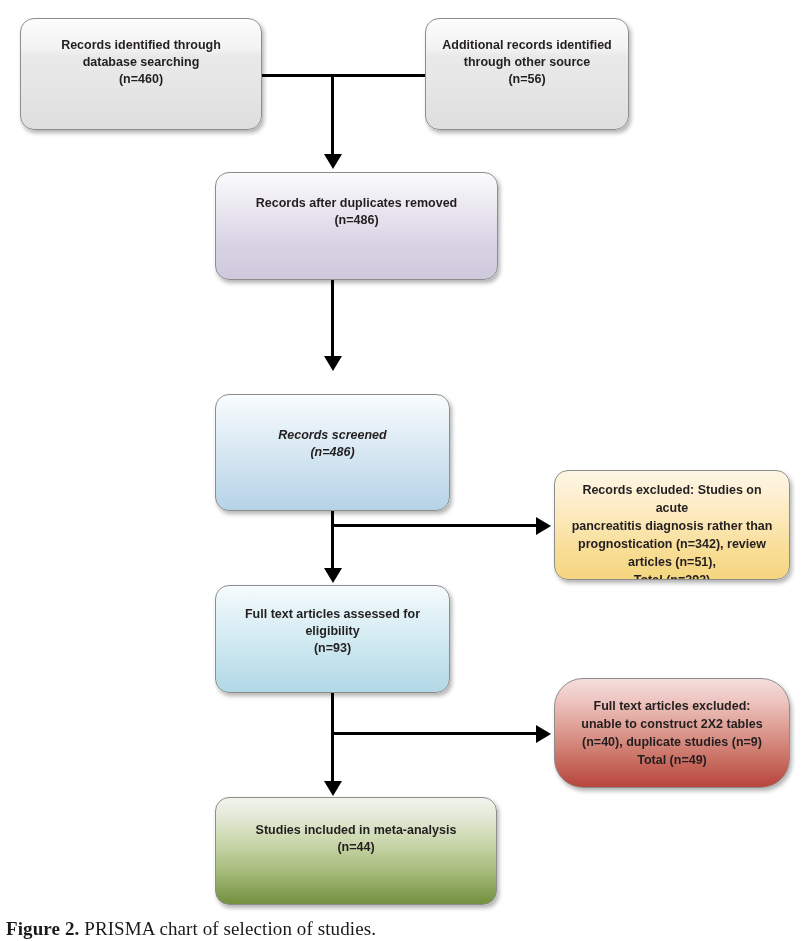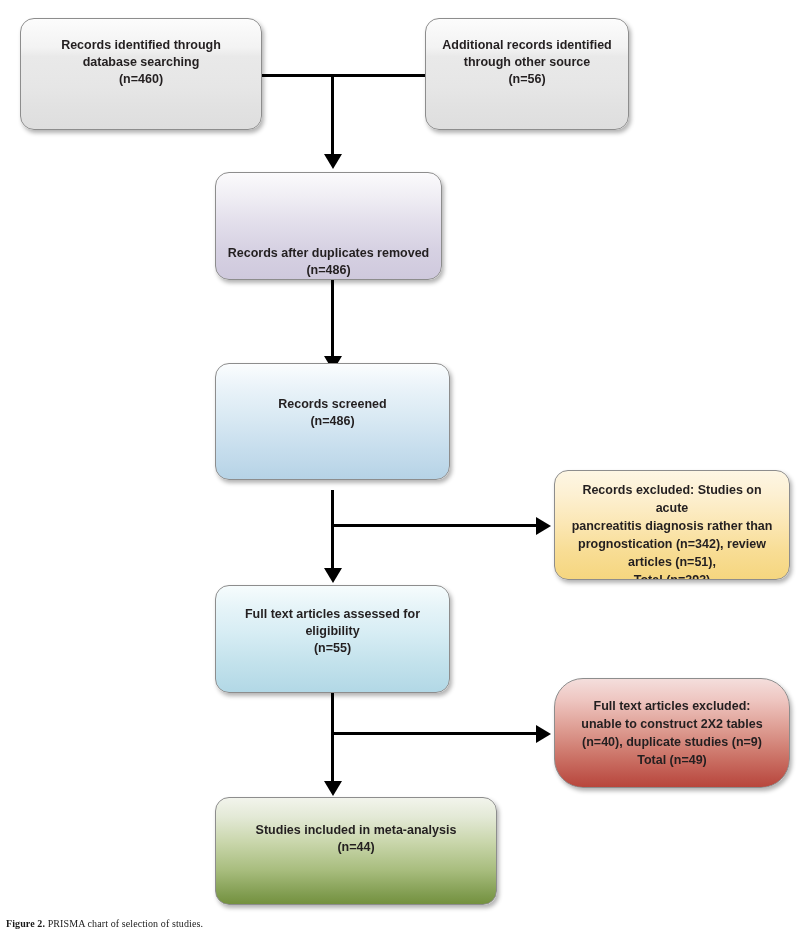--- a/index.html
+++ b/index.html
@@ -139,21 +139,21 @@
     border-bottom: 9px solid transparent;
     border-left: 15px solid #000000;
   }
 
   
   .caption {
     position: absolute;
     left: 6px;
     top: 918px;
     font-family: "Liberation Serif", serif;
-    font-size: 10px;
+    font-size: 19px;
     color: #1a1a1a;
     letter-spacing: 0.1px;
   }
   .caption .cap-label {
     font-weight: bold;
   }
   .caption .cap-text {
     font-weight: normal;
   }
 </style>
@@ -186,42 +186,42 @@
 database searching
 (n=460)</span>
     </div>
 
     <div class="node fill-grey" style="left:425px; top:18px; width:204px; height:112px;">
       <span class="node-text" style="padding-top:18px;">Additional records identified
 through other source
 (n=56)</span>
     </div>
 
-    <div class="node fill-purple" style="left:215px; top:172px; width:227px; height:108px;align-items:flex-end;">
+    <div class="node fill-purple" style="left:215px; top:172px; width:283px; height:108px;">
       <span class="node-text" style="padding-top:22px;">Records after duplicates removed
 (n=486)</span>
     </div>
 
-    <div class="node fill-blue" style="left:215px; top:363px; width:235px; height:117px;">
+    <div class="node fill-blue" style="left:215px; top:394px; width:235px; height:117px;font-style:italic;">
       <span class="node-text" style="padding-top:32px;">Records screened
 (n=486)</span>
     </div>
 
     <div class="node fill-yellow" style="left:554px; top:470px; width:236px; height:110px;">
       <span class="node-text" style="padding-top:10px; line-height:18px;">Records excluded: Studies on acute
 pancreatitis diagnosis rather than
 prognostication (n=342), review
 articles (n=51),
 Total (n=393)</span>
     </div>
 
     <div class="node fill-blue2" style="left:215px; top:585px; width:235px; height:108px;">
       <span class="node-text" style="padding-top:20px;">Full text articles assessed for
 eligibility
-(n=55)</span>
+(n=93)</span>
     </div>
 
     <div class="node fill-red" style="left:554px; top:678px; width:236px; height:110px;border-radius:29px;">
       <span class="node-text" style="padding-top:18px; line-height:18px;">Full text articles excluded:
 unable to construct 2X2 tables
 (n=40), duplicate studies (n=9)
 Total (n=49)</span>
     </div>
 
     <div class="node fill-green" style="left:215px; top:797px; width:282px; height:108px;">

